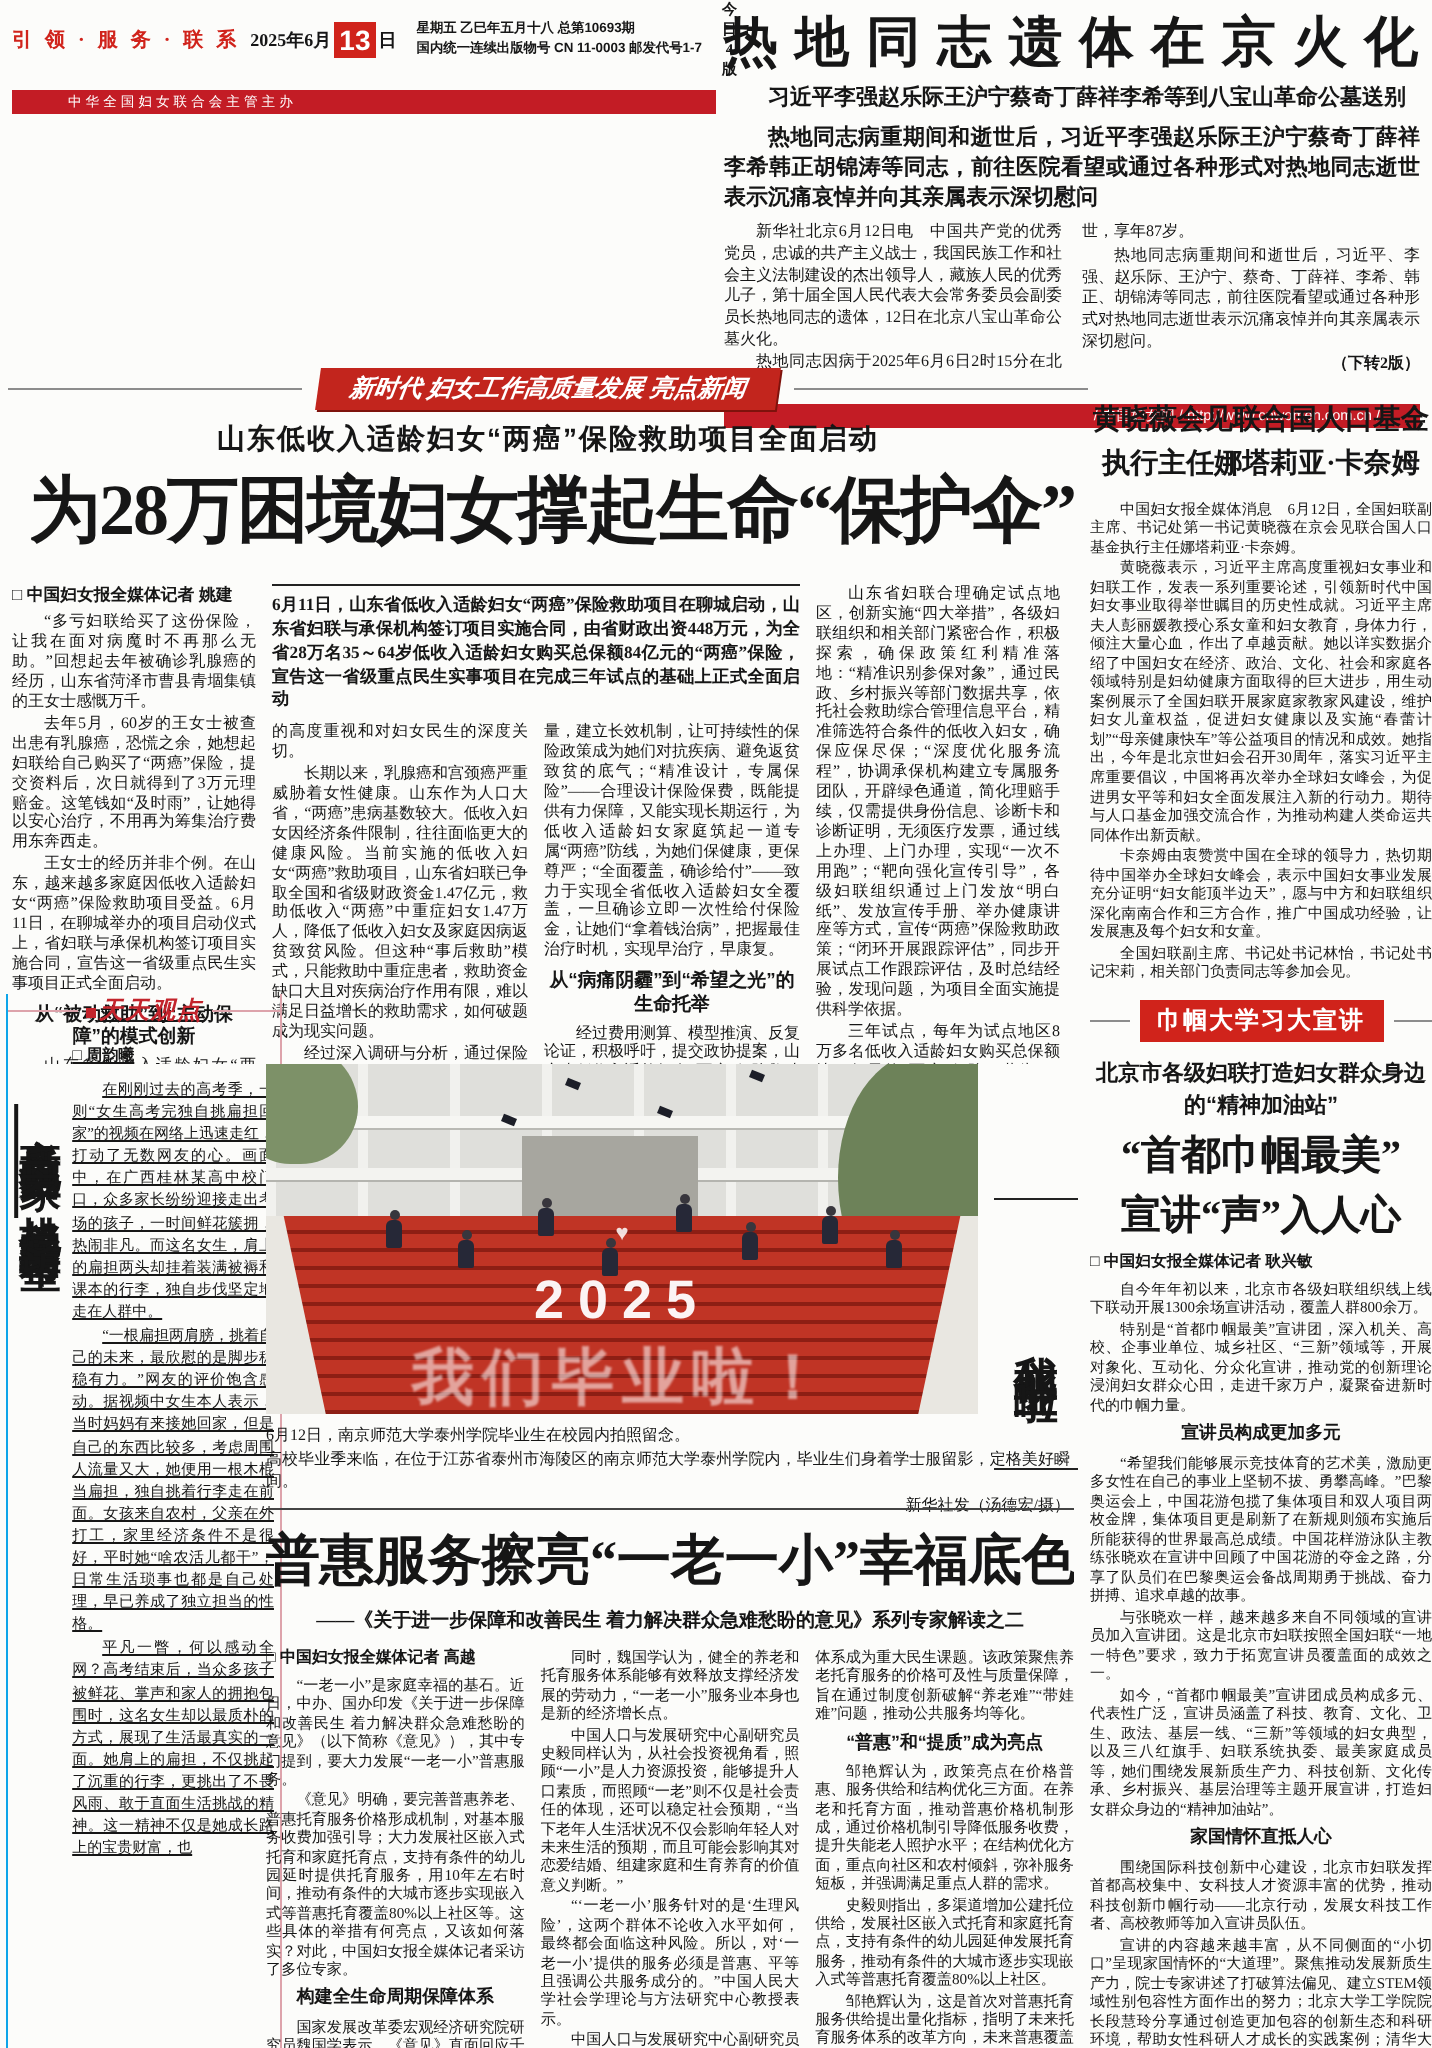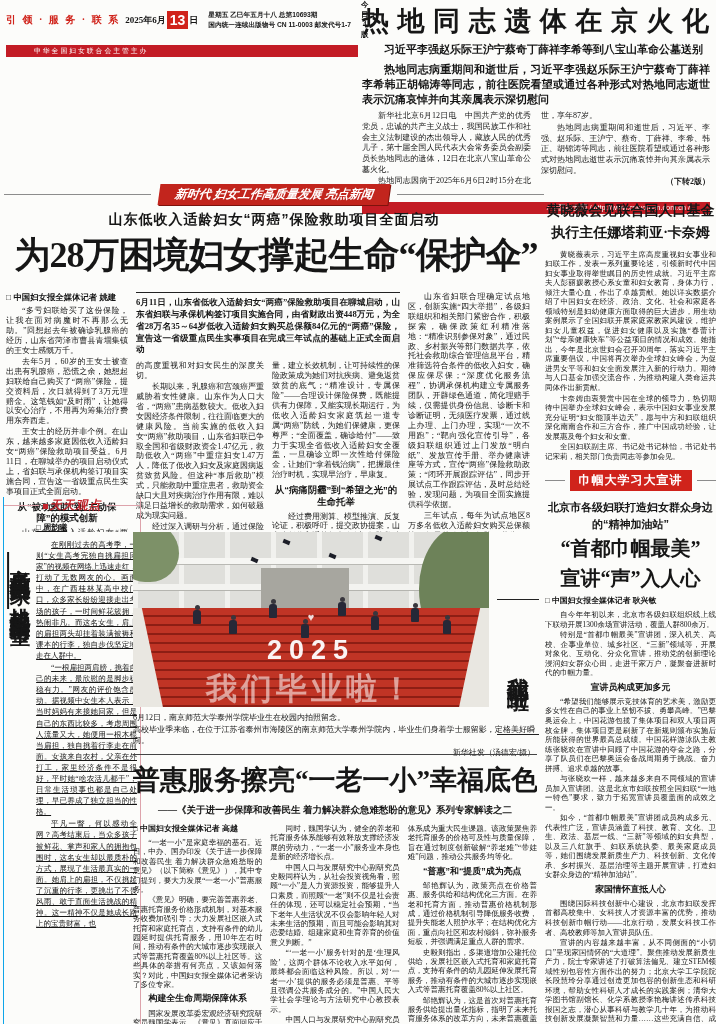--- a/index.html
+++ b/index.html
@@ -212,20 +212,21 @@
     <div class="mcol">
         <div class="fl-p">山东省妇联合理确定试点地区，创新实施“四大举措”，各级妇联组织和相关部门紧密合作，积极探索，确保政策红利精准落地：“精准识别参保对象”，通过民政、乡村振兴等部门数据共享，依托社会救助综合管理信息平台，精准筛选符合条件的低收入妇女，确保应保尽保；“深度优化服务流程”，协调承保机构建立专属服务团队，开辟绿色通道，简化理赔手续，仅需提供身份信息、诊断卡和诊断证明，无须医疗发票，通过线上办理、上门办理，实现“一次不用跑”；“靶向强化宣传引导”，各级妇联组织通过上门发放“明白纸”、发放宣传手册、举办健康讲座等方式，宣传“两癌”保险救助政策；“闭环开展跟踪评估”，同步开展试点工作跟踪评估，及时总结经验，发现问题，为项目全面实施提供科学依据。</div>
         <div class="fl-p">三年试点，每年为试点地区8万多名低收入适龄妇女购买总保额达24亿元的“两癌”保险，共为129名患病妇女赔付理赔金307万元，有效缓解了患病妇女的经济压力，提高了她们的健康保障水平，也为项目的全面推广奠定了坚实基础。（下转2版）</div>
       </div>
   </div>
 
   <div class="right-col">
     <div class="huang-hl">黄晓薇会见联合国人口基金</div>
     <div class="huang-hl">执行主任娜塔莉亚·卡奈姆</div>
     <div class="huang-body">
+        <div class="fl-p">中国妇女报全媒体消息　6月12日，全国妇联副主席、书记处第一书记黄晓薇在京会见联合国人口基金执行主任娜塔莉亚·卡奈姆。</div>
         <div class="fl-p">黄晓薇表示，习近平主席高度重视妇女事业和妇联工作，发表一系列重要论述，引领新时代中国妇女事业取得举世瞩目的历史性成就。习近平主席夫人彭丽媛教授心系女童和妇女教育，身体力行，倾注大量心血，作出了卓越贡献。她以详实数据介绍了中国妇女在经济、政治、文化、社会和家庭各领域特别是妇幼健康方面取得的巨大进步，用生动案例展示了全国妇联开展家庭家教家风建设，维护妇女儿童权益，促进妇女健康以及实施“春蕾计划”“母亲健康快车”等公益项目的情况和成效。她指出，今年是北京世妇会召开30周年，落实习近平主席重要倡议，中国将再次举办全球妇女峰会，为促进男女平等和妇女全面发展注入新的行动力。期待与人口基金加强交流合作，为推动构建人类命运共同体作出新贡献。</div>
         <div class="fl-p">卡奈姆由衷赞赏中国在全球的领导力，热切期待中国举办全球妇女峰会，表示中国妇女事业发展充分证明“妇女能顶半边天”，愿与中方和妇联组织深化南南合作和三方合作，推广中国成功经验，让发展惠及每个妇女和女童。</div>
         <div class="fl-p">全国妇联副主席、书记处书记林怡，书记处书记宋莉，相关部门负责同志等参加会见。</div>
       </div>
 
     <div class="jinguo-row">
       <div class="jg-line"></div>
       <div class="jg-box">巾帼大学习大宣讲</div>
       <div class="jg-line"></div>
     </div>

